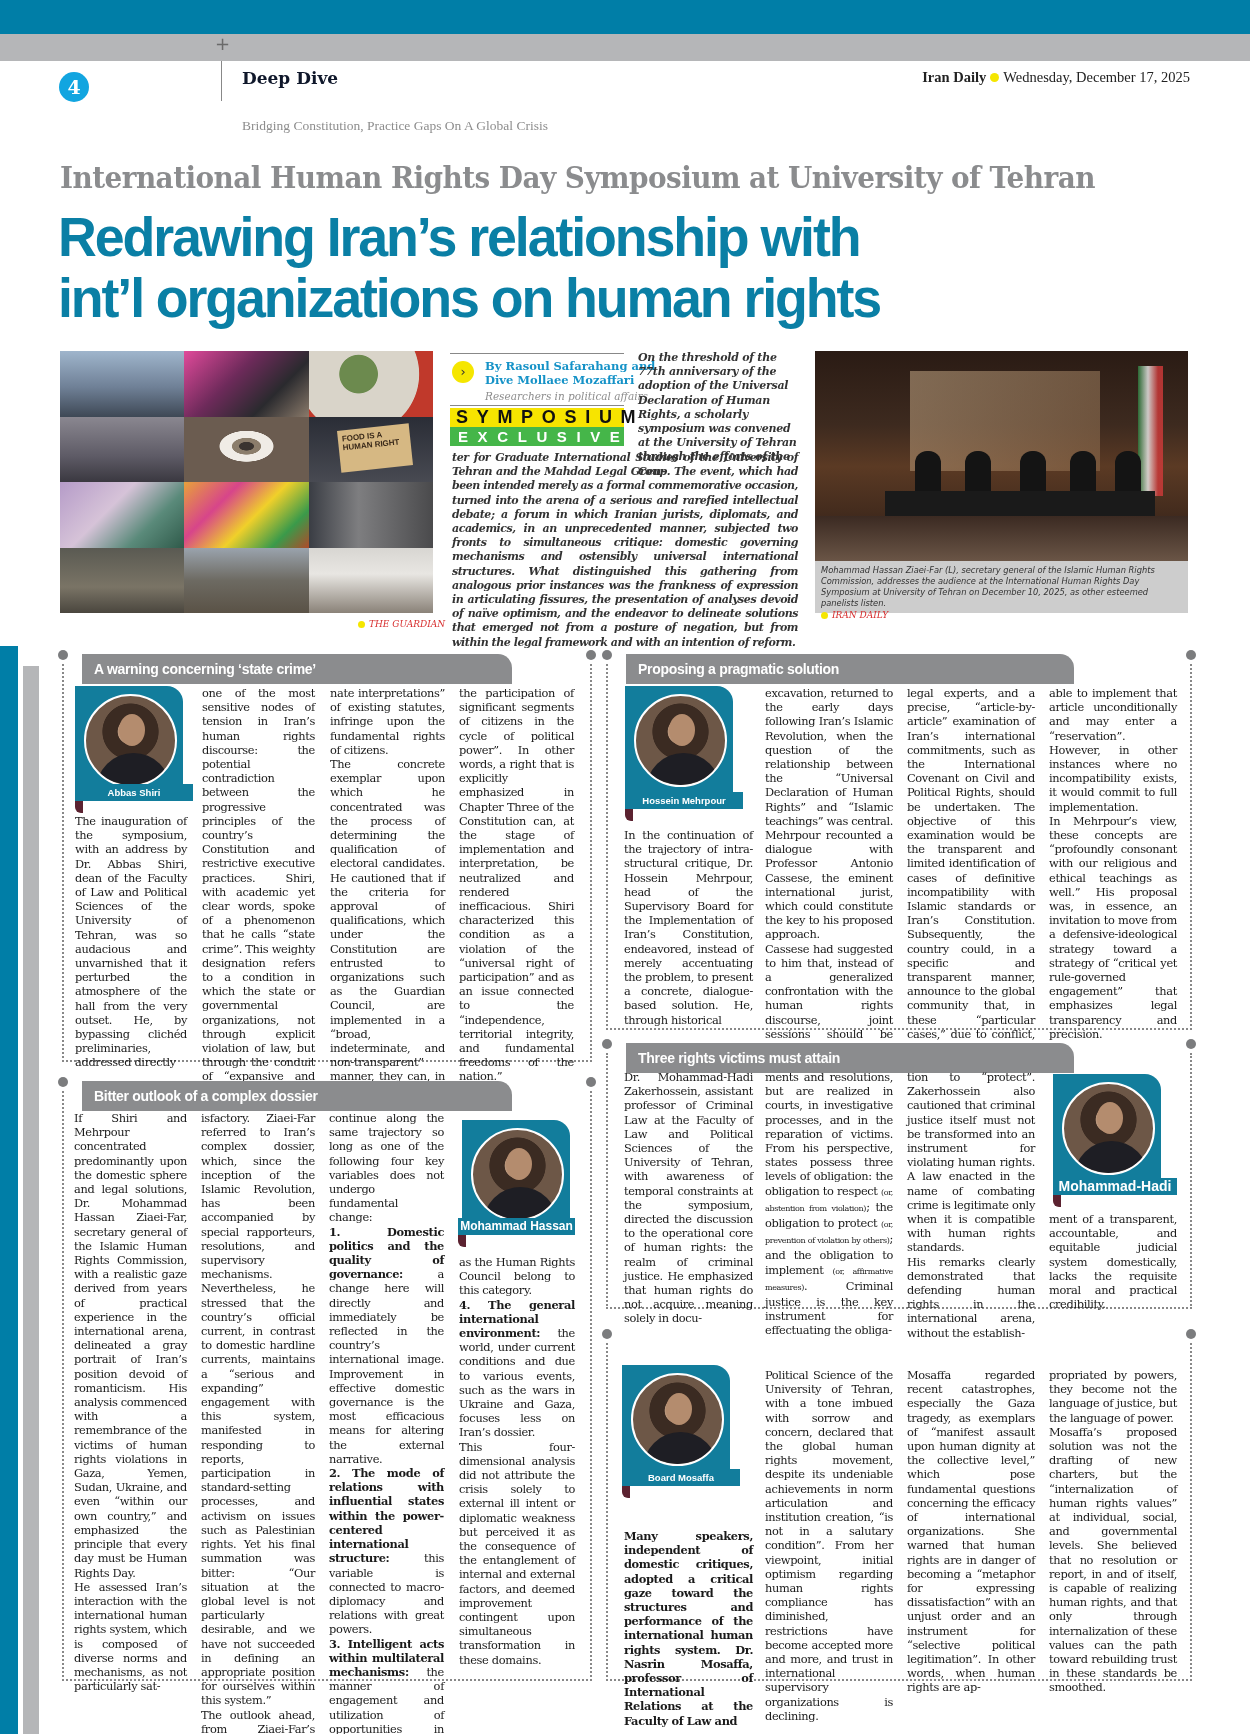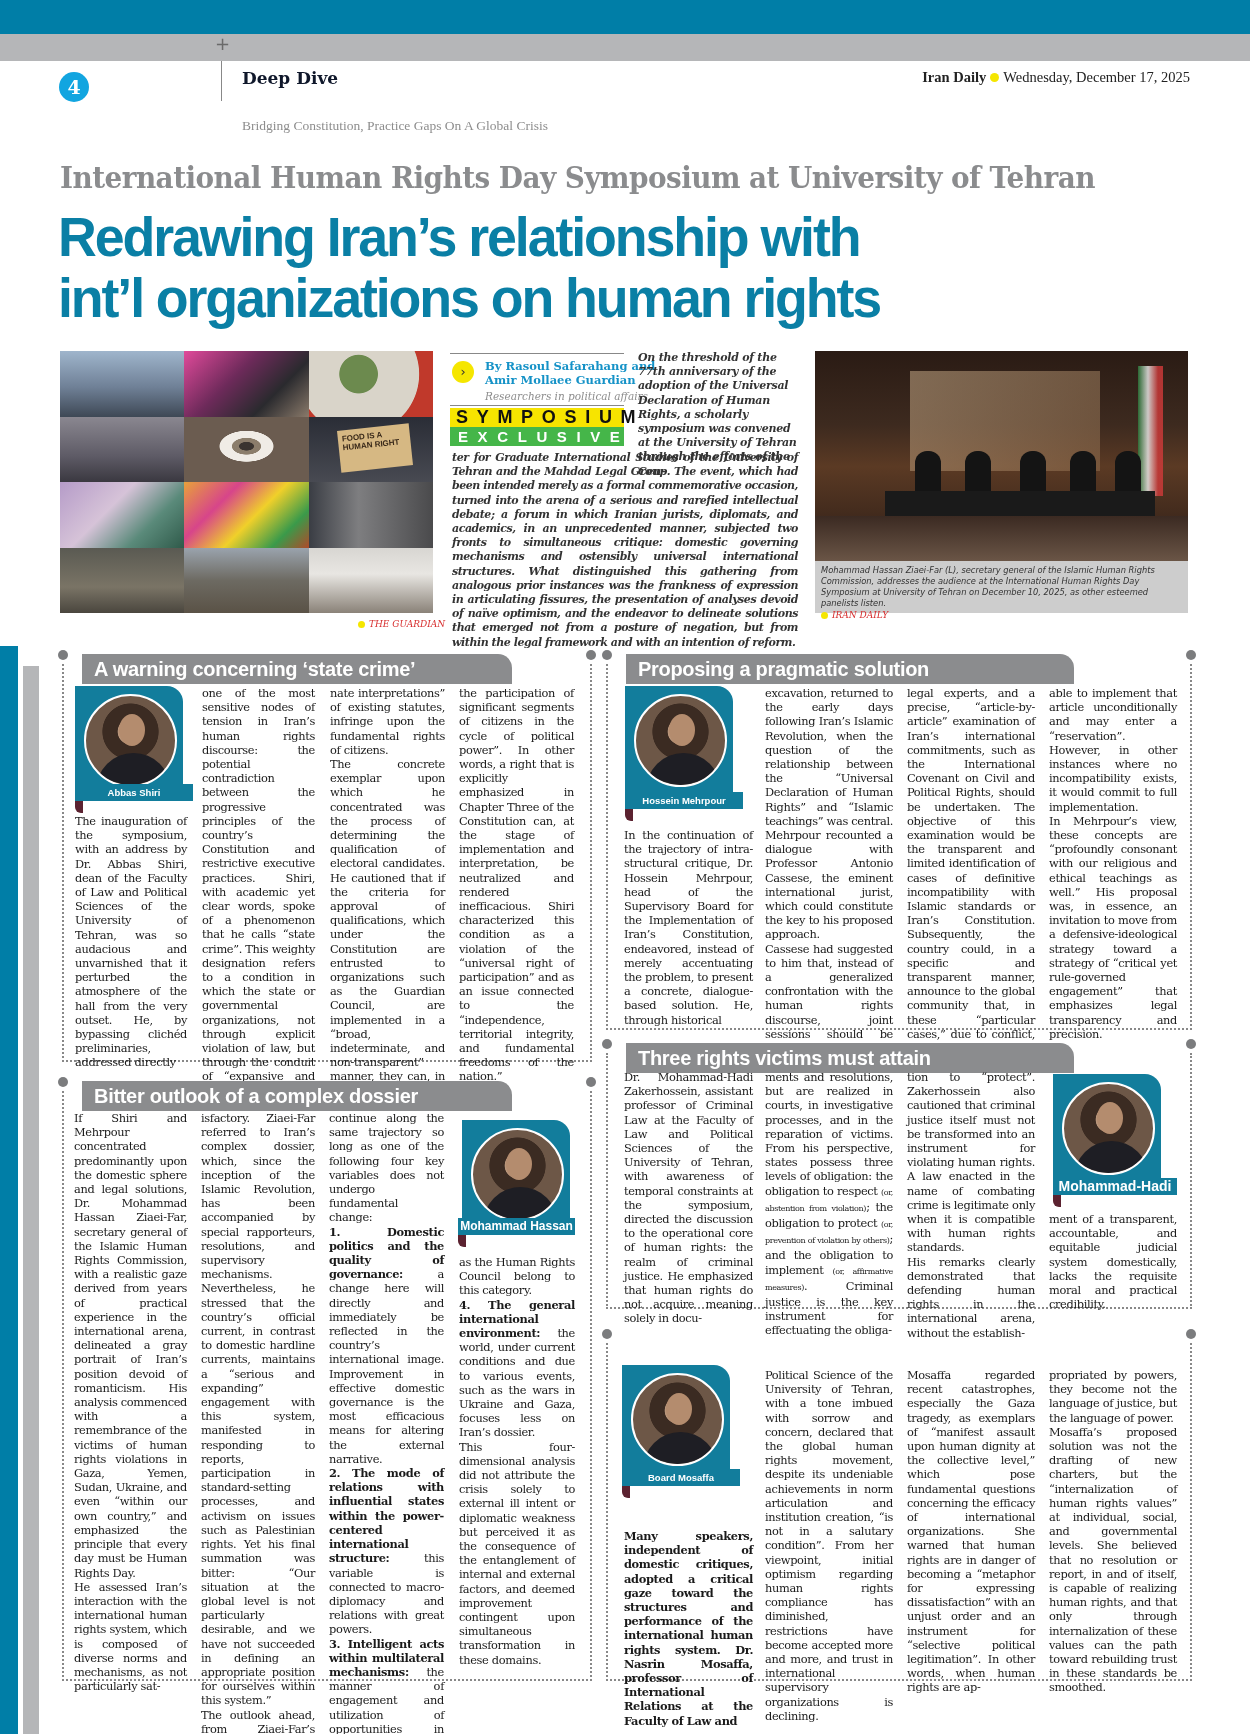--- a/index.html
+++ b/index.html
@@ -50,21 +50,21 @@
   .event-caption .credit { position: static; margin-top: 1px; }
 
   
   .side-blue { position: absolute; left: 0; top: 646px; width: 18px; height: 1088px; background: #007ea7; }
   .side-grey { position: absolute; left: 23px; top: 666px; width: 16px; height: 1068px; background: #b5b6b8; }
 
   
   .box { position: absolute; border-left: 2px dotted #888; border-right: 2px dotted #888; border-bottom: 2px dotted #888; }
   .pin { position: absolute; top: -14px; width: 10px; height: 10px; border-radius: 50%; background: #7b7c7e; }
   .pin.l { left: -6px; } .pin.r { right: -6px; }
-  .box-head { position: absolute; top: -10px; left: 18px; height: 30px; background: #8b8c8e; border-radius: 0 14px 0 0; color: #fff; font-family: "Liberation Sans", sans-serif; font-weight: bold; font-size: 20px; line-height: 30px; padding-left: 12px; letter-spacing: -0.3px; }
+  .box-head { position: absolute; top: -10px; left: 18px; height: 30px; background: #8b8c8e; border-radius: 0 14px 0 0; color: #fff; font-family: "Liberation Sans", sans-serif; font-weight: bold; font-size: 14px; line-height: 30px; padding-left: 12px; letter-spacing: -0.3px; }
 
   .col { position: absolute; font-family: "DejaVu Serif", serif; font-size: 11.4px; line-height: 14.2px; color: #1a1a1a; text-align: justify; letter-spacing: -0.35px; }
   .col b { font-weight: bold; }
   .col .sm { font-size: 8px; }
 
   .portrait { position: absolute; width: 108px; height: 108px; background: #127d9c; border-radius: 0 16px 0 0; }
   .portrait .face { position: absolute; left: 9px; top: 8px; width: 93px; height: 93px; border-radius: 50%; border: 2px solid #fff; overflow: hidden; background: radial-gradient(circle at 50% 40%, #b8957a 0 18%, #3b2b22 19% 40%, #6d5747 41% 100%); }
   .portrait .face .body { position: absolute; left: 10px; bottom: -8px; width: 75px; height: 40px; border-radius: 40px 40px 0 0; background: #1e1e24; }
   .portrait .face .head { position: absolute; left: 33px; top: 18px; width: 26px; height: 32px; border-radius: 50%; background: #b48c6e; }
   .name-tag { position: absolute; width: 118px; height: 17px; background: #127d9c; color: #fff; font-family: "Liberation Sans", sans-serif; font-weight: bold; font-size: 9.5px; line-height: 17px; text-align: center; }
@@ -110,21 +110,21 @@
 </div>
 <div class="credit" style="left:358px;top:619px;">
   <span class="cdot"></span>
   <span>THE GUARDIAN</span>
 </div>
 
 <div class="byline-rule"></div>
 <div class="byline-arrow">›</div>
 <div class="byline-names">
   <div>By Rasoul Safarahang and</div>
-  <div>Amir Mollaee Guardian</div>
+  <div>Dive Mollaee Mozaffari</div>
 </div>
 <div class="byline-role">Researchers in political affairs</div>
 <div class="byline-rule2"></div>
 <div class="tag-sym">SYMPOSIUM</div>
 <div class="tag-exc">EXCLUSIVE</div>
 <div class="lead-top">On the threshold of the 77th anniversary of the adoption of the Universal Declaration of Human Rights, a scholarly symposium was convened at the University of Tehran through the efforts of the Cen-</div>
 <div class="lead-bottom">ter for Graduate International Studies of the University of Tehran and the Mahdad Legal Group. The event, which had been intended merely as a formal commemorative occasion, turned into the arena of a serious and rarefied intellectual debate; a forum in which Iranian jurists, diplomats, and academics, in an unprecedented manner, subjected two fronts to simultaneous critique: domestic governing mechanisms and ostensibly universal international structures. What distinguished this gathering from analogous prior instances was the frankness of expression in articulating fissures, the presentation of analyses devoid of naïve optimism, and the endeavor to delineate solutions that emerged not from a posture of negation, but from within the legal framework and with an intention of reform.</div>
 
 <div class="event-photo">
   <div class="screen"></div>

